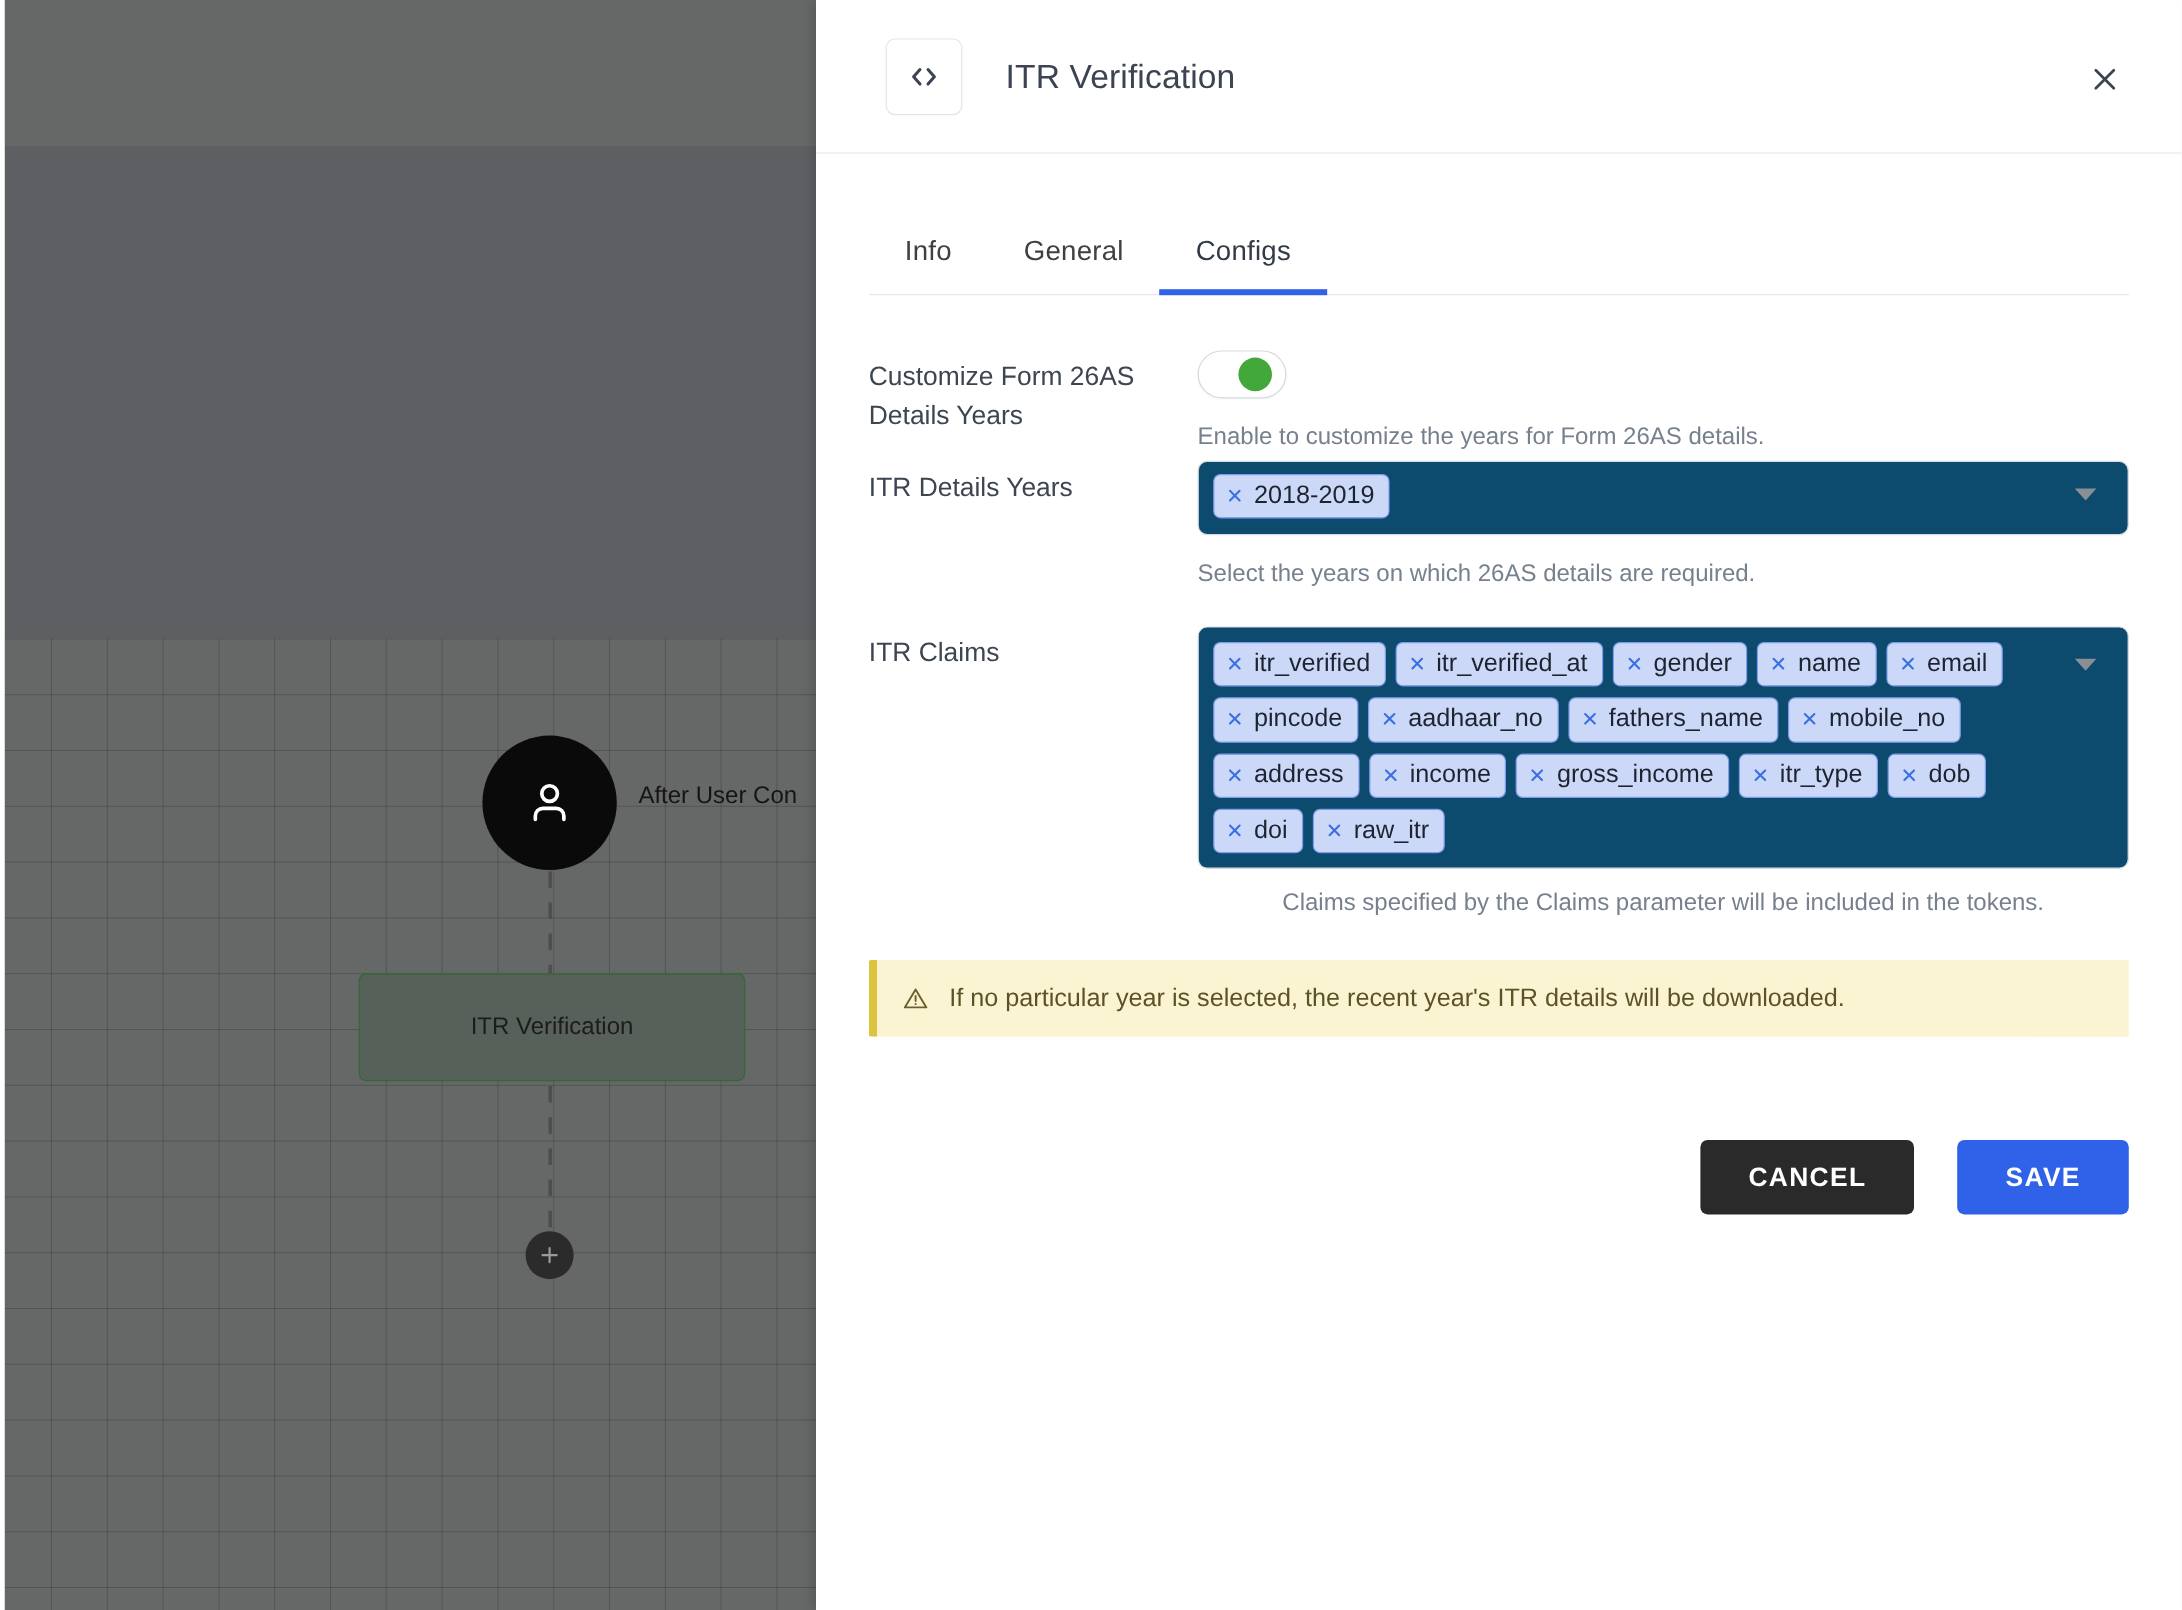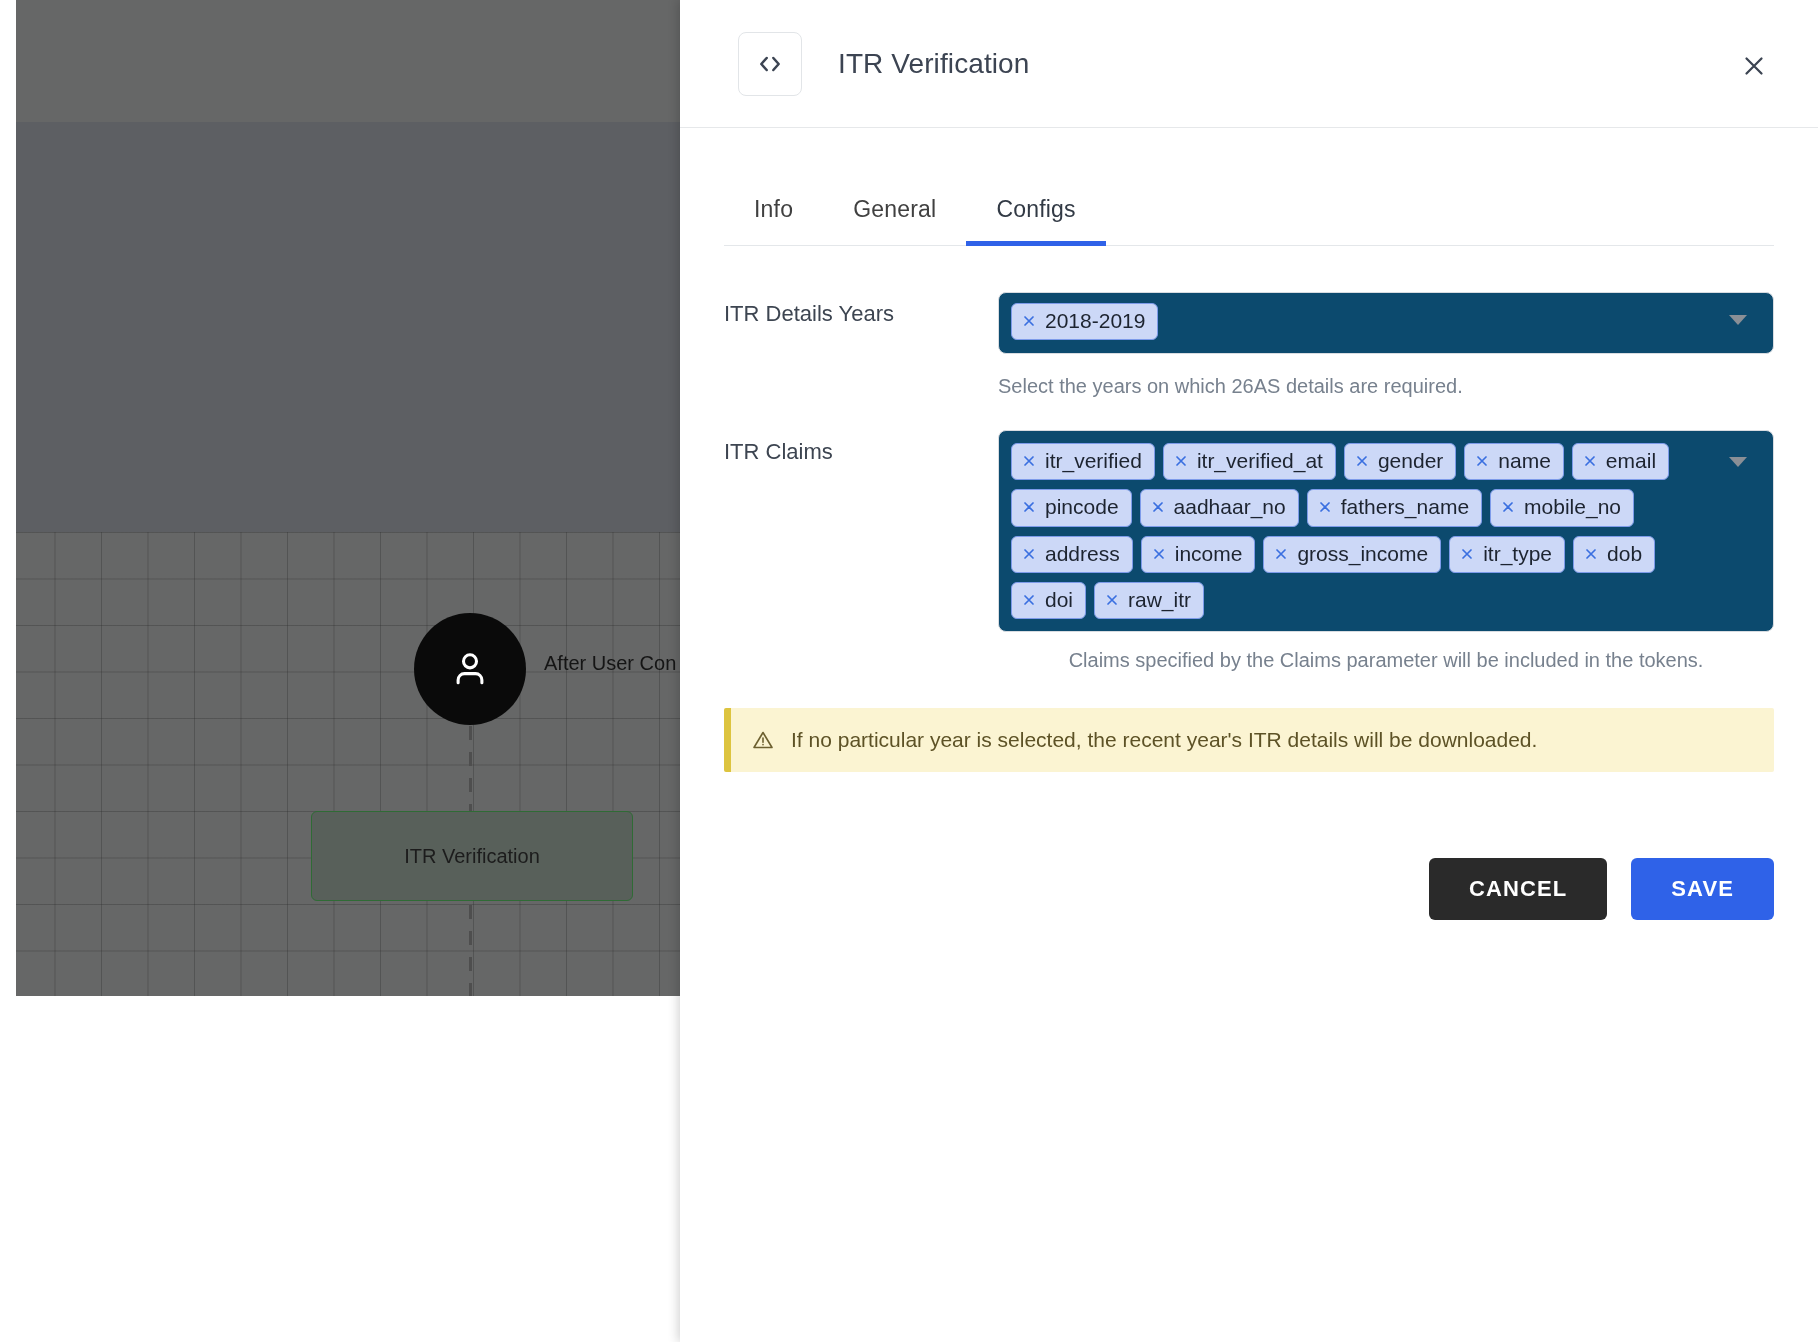--- a/index.html
+++ b/index.html
@@ -6,22 +6,22 @@
   html, body {
     width: 1818px; height: 1342px;
     overflow: hidden;
     font-family: "Liberation Sans", sans-serif;
     background: #ffffff;
   }
   #app { position: relative; width: 1818px; height: 1342px; }
 
   
   .canvas {
-    position: absolute; left: 16px; top: 0;
-    width: 680px; height: 996px;
+    position: absolute; left: 4px; top: 0;
+    width: 680px; height: 1342px;
     background: #666767;
     overflow: hidden;
   }
   .canvas-topbar {
     position: absolute; left: 0; top: 0; width: 680px; height: 122px;
     background: #666767;
   }
   .canvas-darkband {
     position: absolute; left: 0; top: 122px; width: 680px; height: 410px;
     background: #5d5f63;
@@ -207,21 +207,21 @@
     background: #fbf4d2;
     border-left: 7px solid #ddc43f;
     border-radius: 2px;
     padding: 20px 24px 20px 20px;
     display: flex; align-items: center; gap: 16px;
     font-size: 21px; color: #5d5226;
   }
   .warning svg { display:block; flex: none; }
 
   .actions {
-    display: flex; justify-content: flex-end; gap: 24px;
+    display: flex; justify-content: flex-end; gap: 36px;
     margin-top: 86px;
   }
   .btn {
     border: none; border-radius: 6px;
     font-size: 22px; font-weight: bold; letter-spacing: 1.1px;
     padding: 0 40px; height: 62px;
     cursor: pointer;
     font-family: "Liberation Sans", sans-serif;
   }
   .btn-cancel { background: #2a2a2a; color: #ffffff; }
@@ -285,20 +285,29 @@
     <div class="drawer-body">
 
       <div class="tabs">
         <div class="tab">Info</div>
         <div class="tab">General</div>
         <div class="tab active">Configs</div>
       </div>
 
       <div class="form">
 
+        <div class="row">
+          <div class="row-label">Customize Form 26AS Details Years</div>
+          <div class="row-control">
+            <div class="toggle">
+              <div class="knob"></div>
+            </div>
+            <div class="helper">Enable to customize the years for Form 26AS details.</div>
+          </div>
+        </div>
 
         <div class="row" style="">
           <div class="row-label">ITR Details Years</div>
           <div class="row-control">
             <div class="select-box">
               <span class="chip">
                 <span class="x">
                   <svg width="16" height="16" viewBox="0 0 24 24" fill="none" stroke="#3a6fe0" stroke-width="2.6" stroke-linecap="round">
                       <path d="M6 6l12 12M18 6L6 18"></path>
                     </svg>

